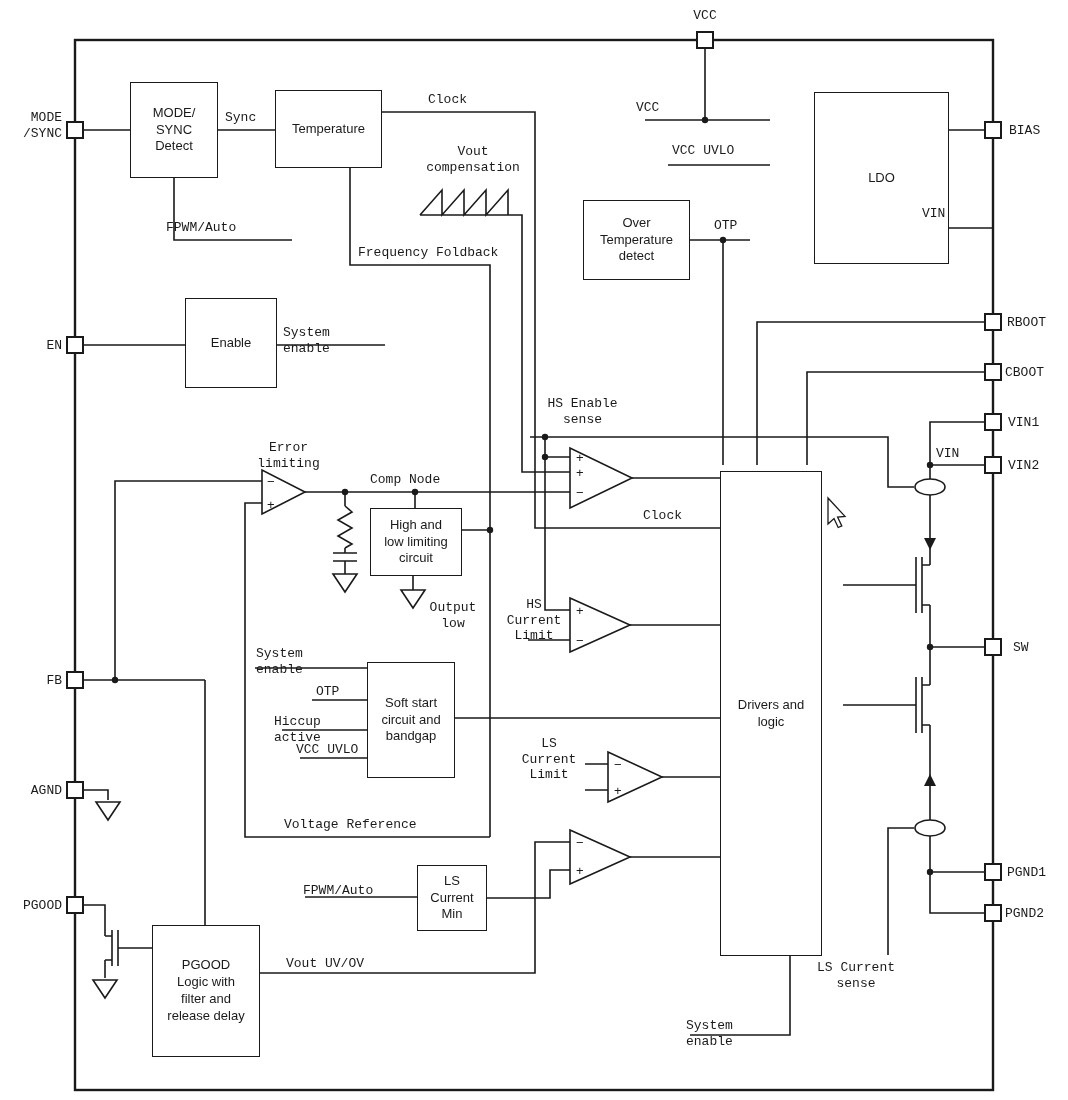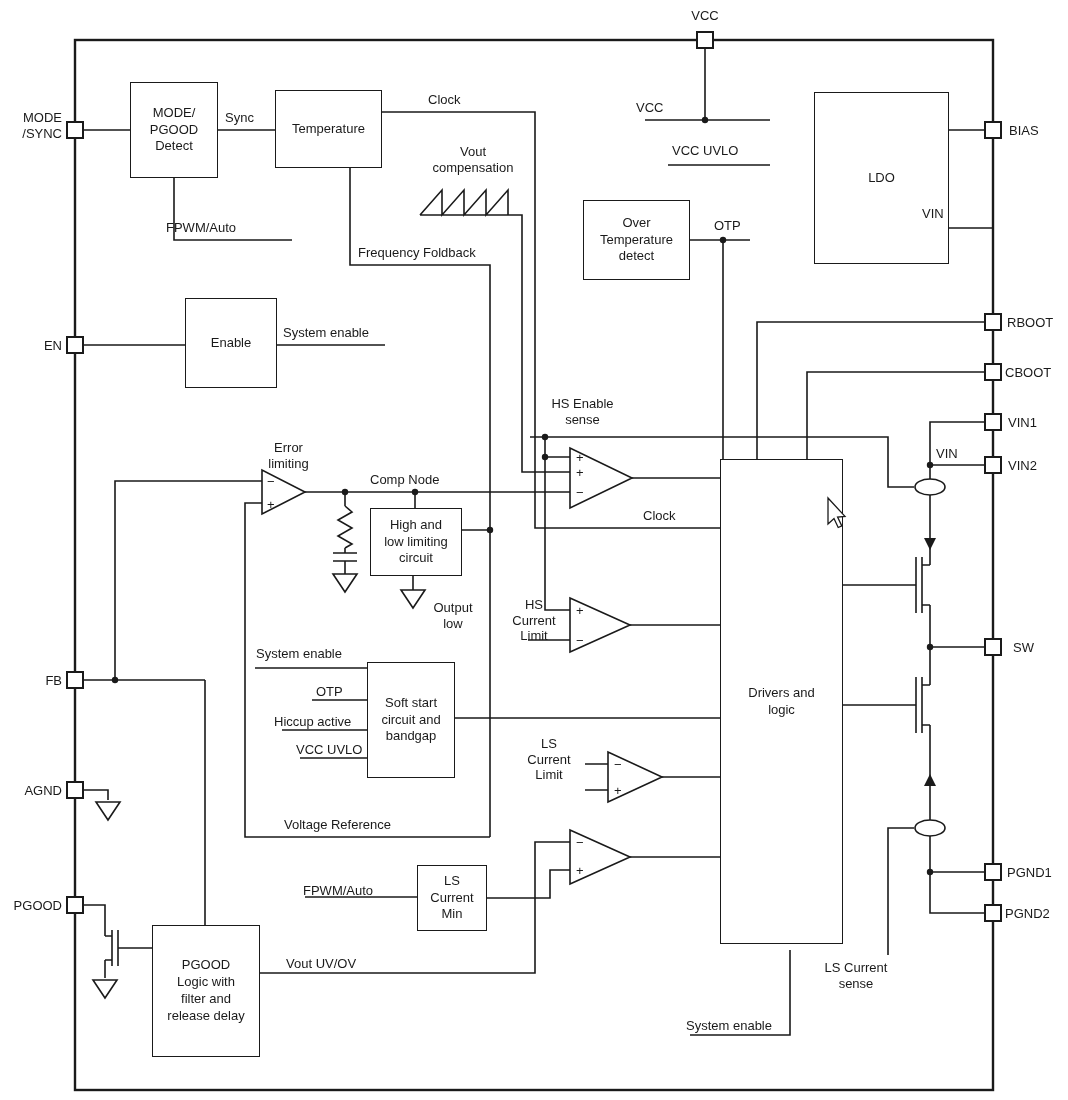--- a/index.html
+++ b/index.html
@@ -4,21 +4,21 @@
 <style>
   * { margin:0; padding:0; box-sizing:border-box; }
   body { background:#ffffff; font-family:"Liberation Sans", sans-serif; color:#1a1a1a; }
   .stage { position:relative; width:1068px; height:1100px; background:#fff; overflow:hidden; }
   .stage > svg { position:absolute; left:0; top:0; }
   .blk {
     position:absolute; border:1.7px solid #1a1a1a; background:#fff;
     display:flex; align-items:center; justify-content:center;
     text-align:center; white-space:pre-line; font-size:13px; line-height:1.3;
   }
-  .lbl { position:absolute; font-size:13px; line-height:1.2; white-space:pre-line; }
+  .lbl { position:absolute; font-size:13px; line-height:1.2; white-space:pre-line;font-family:Liberation Mono, monospace; }
   .lbl.c { text-align:center; }
   .lbl.r { text-align:right; }
   .sgn { font-family:"Liberation Sans", sans-serif; font-size:13px; fill:#1a1a1a; }
   .cursor-layer { position:absolute; left:0; top:0; z-index:5; pointer-events:none; }
 </style>
 </head>
 <body>
 
 <div class="stage">
 
@@ -110,42 +110,42 @@
       <rect x="985" y="364" width="16" height="16"></rect>
       <rect x="985" y="414" width="16" height="16"></rect>
       <rect x="985" y="457" width="16" height="16"></rect>
       <rect x="985" y="639" width="16" height="16"></rect>
       <rect x="985" y="864" width="16" height="16"></rect>
       <rect x="985" y="905" width="16" height="16"></rect>
     </g>
   </svg>
 
   <div class="blk" style="left:130px;top:82px;width:88px;height:96px">MODE/
-PGOOD
+SYNC
 Detect</div>
   <div class="blk" style="left:275px;top:90px;width:107px;height:78px">Temperature</div>
   <div class="blk" style="left:814px;top:92px;width:135px;height:172px">LDO</div>
   <div class="blk" style="left:583px;top:200px;width:107px;height:80px">Over
 Temperature
 detect</div>
   <div class="blk" style="left:370px;top:508px;width:92px;height:68px">High and
 low limiting
 circuit</div>
   <div class="blk" style="left:185px;top:298px;width:92px;height:90px">Enable</div>
   <div class="blk" style="left:367px;top:662px;width:88px;height:116px">Soft start
 circuit and
 bandgap</div>
   <div class="blk" style="left:417px;top:865px;width:70px;height:66px">LS
 Current
 Min</div>
   <div class="blk" style="left:152px;top:925px;width:108px;height:132px">PGOOD
 Logic with
 filter and
 release delay</div>
-  <div class="blk" style="left:720px;top:459px;width:123px;height:485px">Drivers and
+  <div class="blk" style="left:720px;top:471px;width:102px;height:485px">Drivers and
 logic</div>
 
   <div class="lbl c" style="left:680px;top:8px;width:50px">VCC</div>
   <div class="lbl r" style="left:2px;top:110px;width:60px">MODE
 /SYNC</div>
   <div class="lbl r" style="left:2px;top:338px;width:60px">EN</div>
   <div class="lbl r" style="left:2px;top:673px;width:60px">FB</div>
   <div class="lbl r" style="left:2px;top:783px;width:60px">AGND</div>
   <div class="lbl r" style="left:2px;top:898px;width:60px">PGOOD</div>
   <div class="lbl" style="left:1009px;top:123px;width:58px">BIAS</div>

